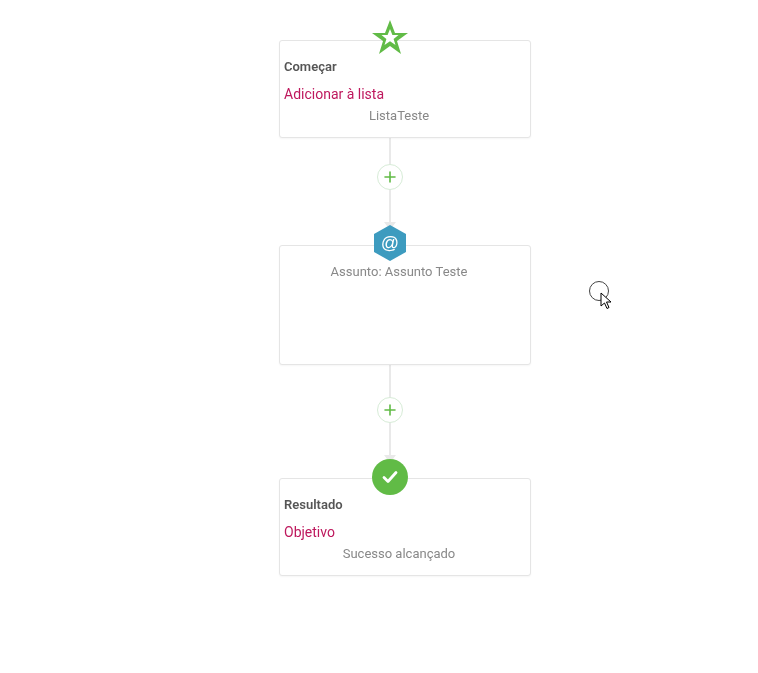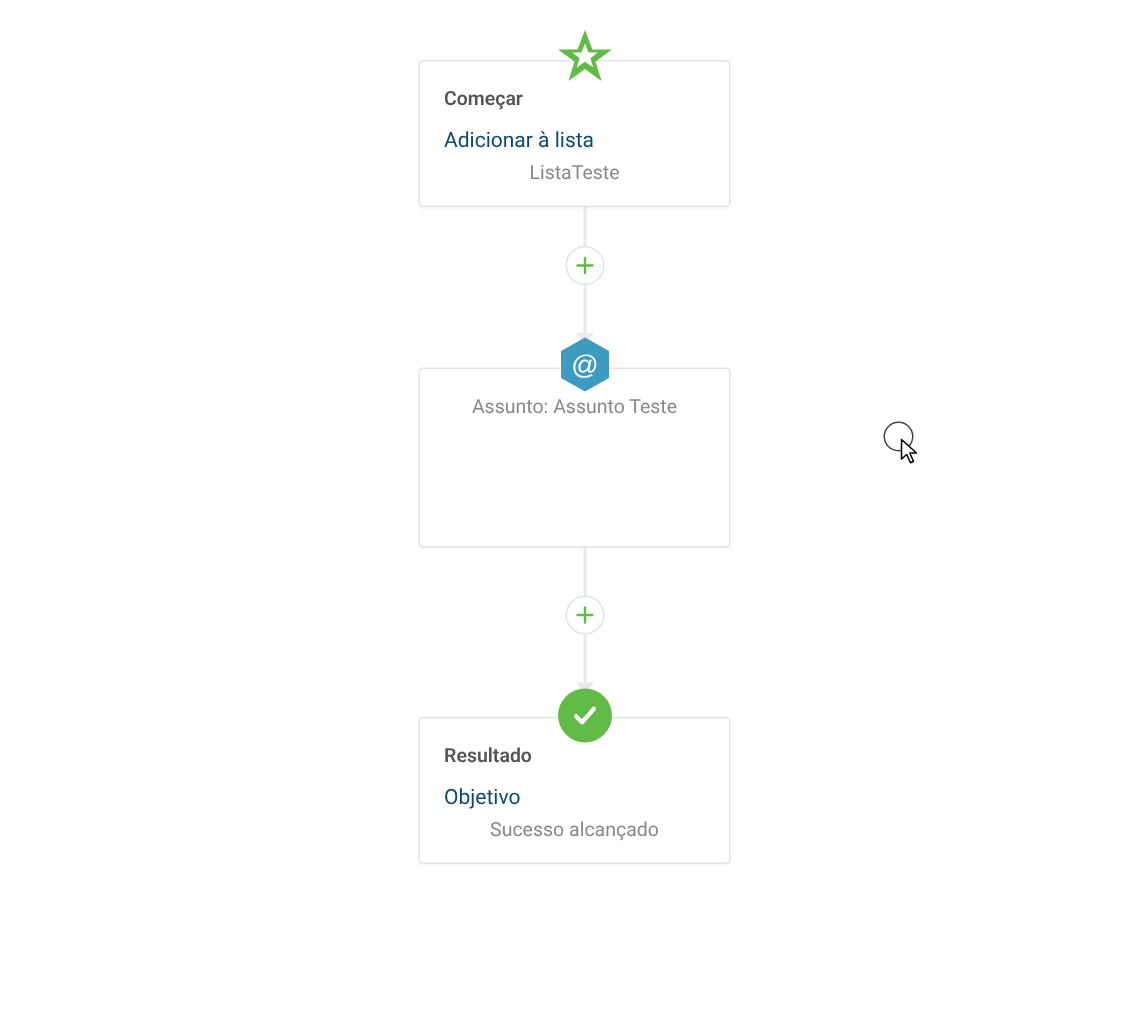--- a/index.html
+++ b/index.html
@@ -13,36 +13,36 @@
     position: relative;
     overflow: hidden;
   }
   .canvas {
     position: relative;
     width: 758px;
     height: 673px;
   }
   .card {
     position: absolute;
-    width: 208px;
+    width: 252px;
     background: #fff;
     border: 1px solid #e5e5e5;
     border-radius: 3px;
     box-shadow: 0 1px 2px rgba(0,0,0,0.04);
-    padding: 18px 16px 16px 16px;
+    padding: 18px 16px 16px 4px;
   }
   .card-header {
     font-size: 13px;
     font-weight: 600;
     color: #555;
     margin-bottom: 12px;
   }
   .card-title {
     font-size: 14px;
-    color: #0c4a6e;
+    color: #be185d;
     margin-bottom: 6px;
   }
   .card-sub {
     font-size: 13px;
     color: #888;
     text-align: center;
   }
   
   .card1 { left: 279px; top: 40px; height: 98px; }
   .card2 { left: 279px; top: 245px; height: 120px; }

